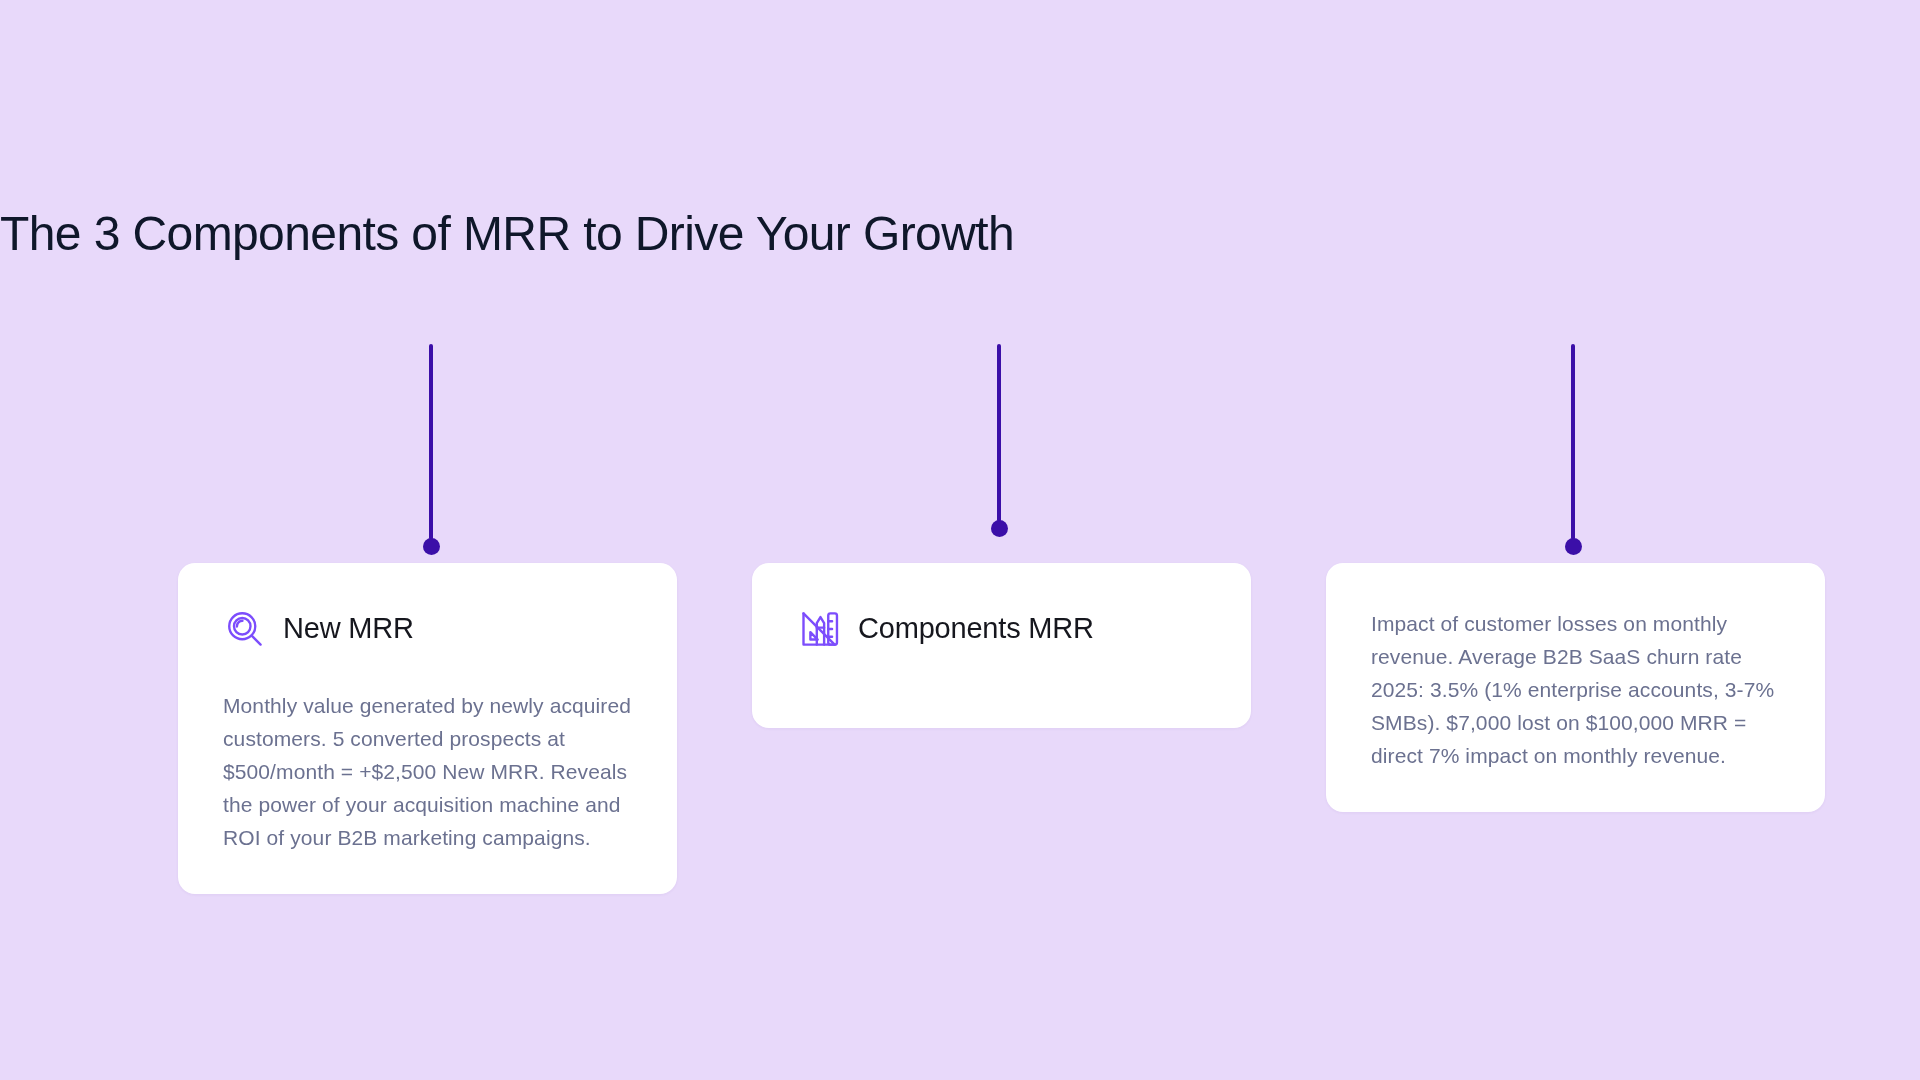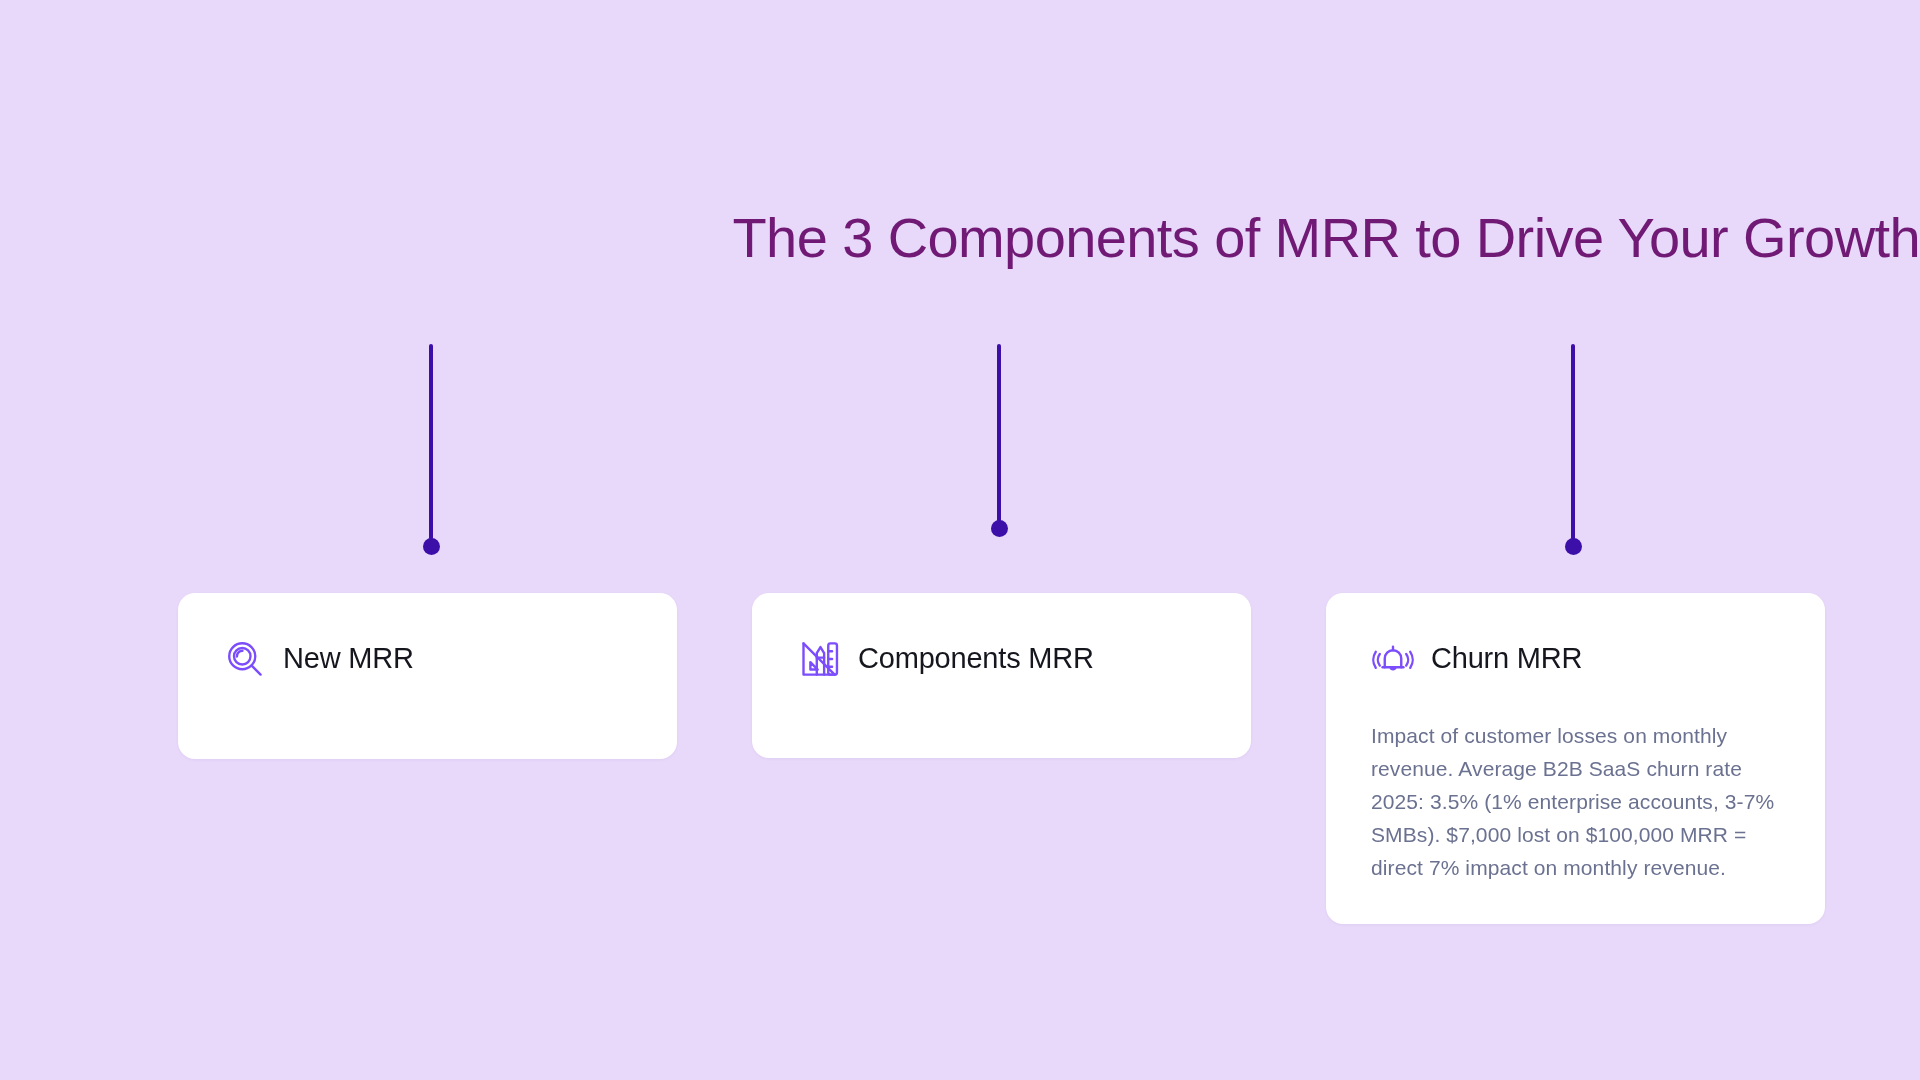--- a/index.html
+++ b/index.html
@@ -21,25 +21,25 @@
     width: 1920px;
     height: 1080px;
   }
 
   
   .title {
     position: absolute;
     top: 206px;
     left: 0;
     width: 1920px;
-    text-align: right;
-    font-size: 56px;
+    text-align: left;
+    font-size: 48px;
     font-weight: 400;
     letter-spacing: -0.6px;
-    color: #701a75;
+    color: #0f172a;
     line-height: 1.15;
     white-space: nowrap;
   }
 
   
   .connectors {
     position: absolute;
     inset: 0;
     pointer-events: none;
   }
@@ -71,21 +71,21 @@
 
   .connector.c2 { left: 991px; top: 344px; }
   .connector.c2 .stem { height: 178px; }
 
   .connector.c3 { left: 1565px; top: 344px; }
   .connector.c3 .stem { height: 196px; }
 
   
   .cards {
     position: absolute;
-    top: 593px;
+    top: 563px;
     left: 178px;
     width: 1647px;
     display: flex;
     gap: 75px;
     align-items: flex-start;
   }
 
   .card {
     width: 499px;
     background: #ffffff;
@@ -165,20 +165,21 @@
         <span class="card-icon">
           <svg viewBox="0 0 48 48" fill="none" stroke="#7c4dfc" stroke-width="2.6" stroke-linecap="round" stroke-linejoin="round">
             <circle cx="21" cy="21" r="14.2"></circle>
             <circle cx="21" cy="21" r="9"></circle>
             <path d="M15.2 21.2a6.1 6.1 0 0 1 6-6.2"></path>
             <path d="M31.3 31.3 41 41"></path>
           </svg>
         </span>
         <div class="card-title">New MRR</div>
       </div>
+      <p class="card-body">Monthly value generated by newly acquired customers. 5 converted prospects at $500/month = +$2,500 New MRR. Reveals the power of your acquisition machine and ROI of your B2B marketing campaigns.</p>
     </div>
 
     <div class="card c2">
       <div class="card-head">
         <span class="card-icon">
           <svg viewBox="0 0 48 48" fill="none" stroke="#7c4dfc" stroke-width="2.6" stroke-linecap="round" stroke-linejoin="round">
 
             <path d="M6 7v34h34"></path>
             <path d="M6 7l34 34"></path>
             <path d="M13.5 27.5v8h8z"></path>
@@ -188,35 +189,17 @@
 
             <rect x="33" y="7" width="9.5" height="34" rx="2.4"></rect>
             <path d="M33 15.5h4.2M33 24h4.2M33 32.5h4.2"></path>
           </svg>
         </span>
         <div class="card-title">Components MRR</div>
       </div>
     </div>
 
     <div class="card c3">
-      <div class="card-head">
-        <span class="card-icon">
-          <svg viewBox="0 0 48 48" fill="none" stroke="#7c4dfc" stroke-width="2.6" stroke-linecap="round" stroke-linejoin="round">
-
-            <path d="M15 33V23.5a9 9 0 0 1 18 0V33"></path>
-            <path d="M12.6 33h22.8"></path>
-            <path d="M24 14.5V10.5"></path>
-            <path d="M21.2 33a2.9 2.9 0 0 0 5.6 0"></path>
-
-            <path d="M9.6 18.6a10.5 10.5 0 0 0 0 12.6"></path>
-            <path d="M5.2 16.2a15.5 15.5 0 0 0 0 17.4"></path>
-
-            <path d="M38.4 18.6a10.5 10.5 0 0 1 0 12.6"></path>
-            <path d="M42.8 16.2a15.5 15.5 0 0 1 0 17.4"></path>
-          </svg>
-        </span>
-        <div class="card-title">Churn MRR</div>
-      </div>
       <p class="card-body">Impact of customer losses on monthly revenue. Average B2B SaaS churn rate 2025: 3.5% (1% enterprise accounts, 3-7% SMBs). $7,000 lost on $100,000 MRR = direct 7% impact on monthly revenue.</p>
     </div>
 
   </div>
 </div>
 
 </body></html>

